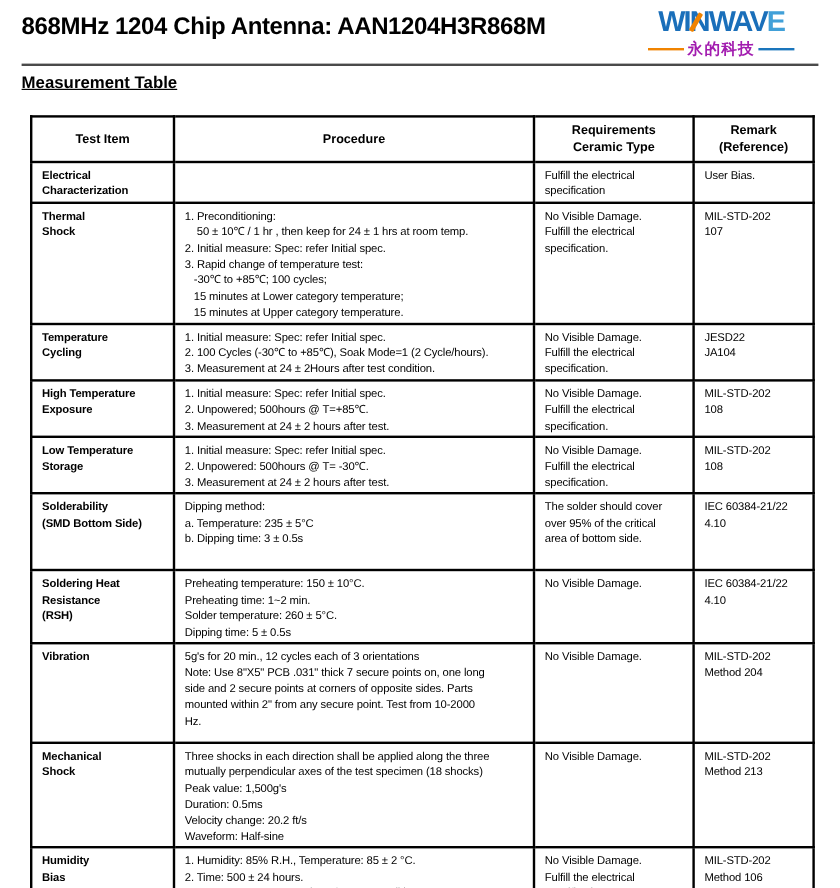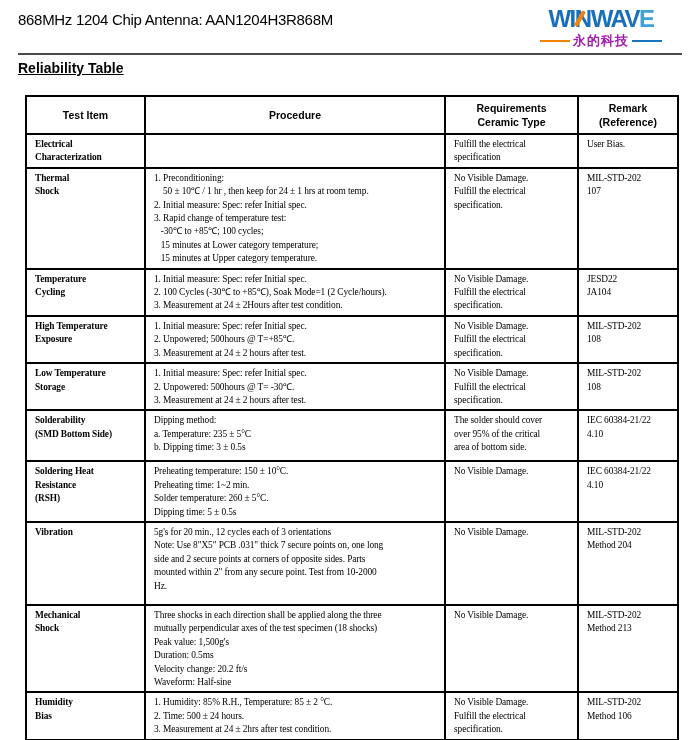--- a/index.html
+++ b/index.html
@@ -11,21 +11,21 @@
     overflow: hidden;
   }
   .page { width: 700px; height: 740px; position: relative; }
 
   
   .doc-header {
     display: flex; justify-content: space-between; align-items: flex-start;
     padding: 7px 18px 0 18px;
   }
   .doc-title {
-    font-size: 15px; font-weight: normal; letter-spacing: -0.3px;
+    font-size: 20px; font-weight: bold; letter-spacing: -0.3px;
     padding-top: 4px;
   }
   .logo { width: 158px; text-align: center; margin-right: 2px; }
   .logo-word {
     font-size: 24px; font-weight: bold; line-height: 1.0;
     letter-spacing: -1.5px; color: #1a6fba; white-space: nowrap;
   }
   .logo-word .letter-n { position: relative; display: inline-block; }
   .logo-word .letter-n::after {
     content: ""; position: absolute; left: 3px; top: 3px;
@@ -58,21 +58,20 @@
   table.reliability th {
     height: 38px; text-align: center; vertical-align: middle;
     font-size: 10.5px; font-weight: bold; line-height: 14px;
     white-space: pre-line;
   }
   table.reliability td {
     vertical-align: top;
     font-size: 9.4px; line-height: 13.4px; letter-spacing: -0.1px;
     white-space: pre-wrap;
     padding: 3px 19px 2px 8px;
-    font-family: Liberation Serif, serif;
   }
   td.test-item    { font-weight: bold; padding-left: 12px; }
   td.procedure    { padding-left: 8px; }
   td.requirements { padding-left: 10px; }
   td.remark       { padding-left: 12px; }
 </style>
 </head>
 <body>
 
 <div class="page">
@@ -84,21 +83,21 @@
       <div class="logo-sub">
         <span class="dash dash-left"></span>
         <span class="logo-sub-text">永的科技</span>
         <span class="dash dash-right"></span>
       </div>
     </div>
   </div>
 
   <div class="header-rule"></div>
 
-  <div class="section-title">Reliability Table</div>
+  <div class="section-title">Measurement Table</div>
 
   <table class="reliability">
     <colgroup>
       <col style="width:119px">
       <col style="width:300px">
       <col style="width:133px">
       <col style="width:100px">
     </colgroup>
     <thead>
       <tr>
@@ -164,21 +163,21 @@
 Storage</td>
           <td class="procedure">1. Initial measure: Spec: refer Initial spec.
 2. Unpowered: 500hours @ T= -30℃.
 3. Measurement at 24 ± 2 hours after test.</td>
           <td class="requirements">No Visible Damage.
 Fulfill the electrical
 specification.</td>
           <td class="remark">MIL-STD-202
 108</td>
         </tr>
-        <tr style="height: 51px; margin-top: 20px;">
+        <tr style="height: 64px; margin-top: 20px;">
           <td class="test-item">Solderability
 (SMD Bottom Side)</td>
           <td class="procedure">Dipping method:
 a. Temperature: 235 ± 5°C
 b. Dipping time: 3 ± 0.5s</td>
           <td class="requirements">The solder should cover
 over 95% of the critical
 area of bottom side.</td>
           <td class="remark">IEC 60384-21/22
 4.10</td>

